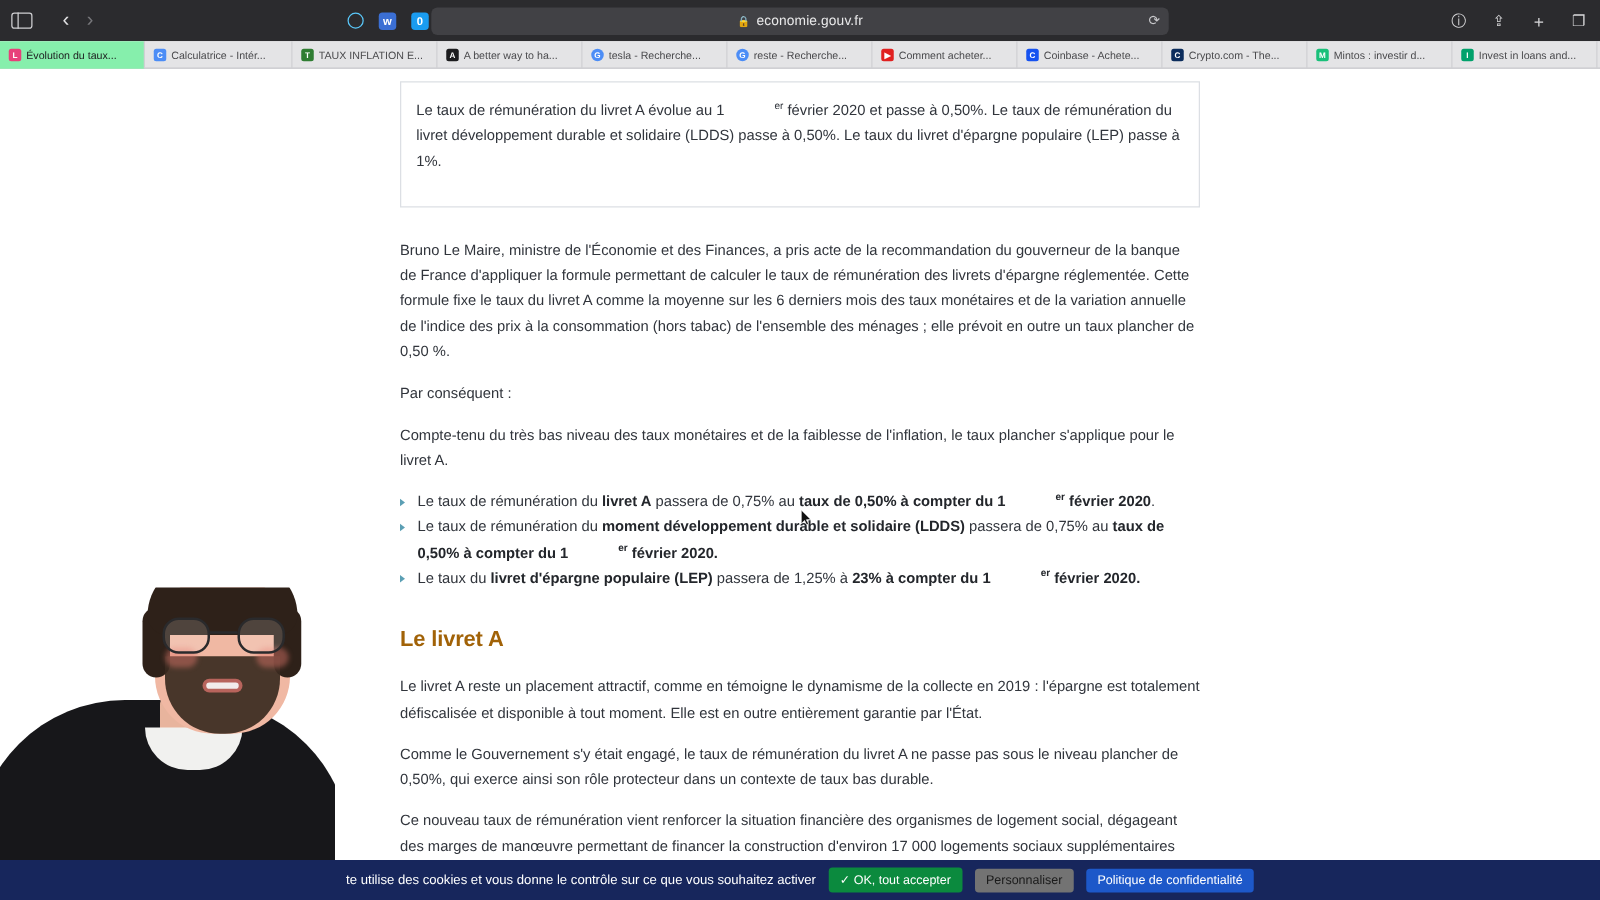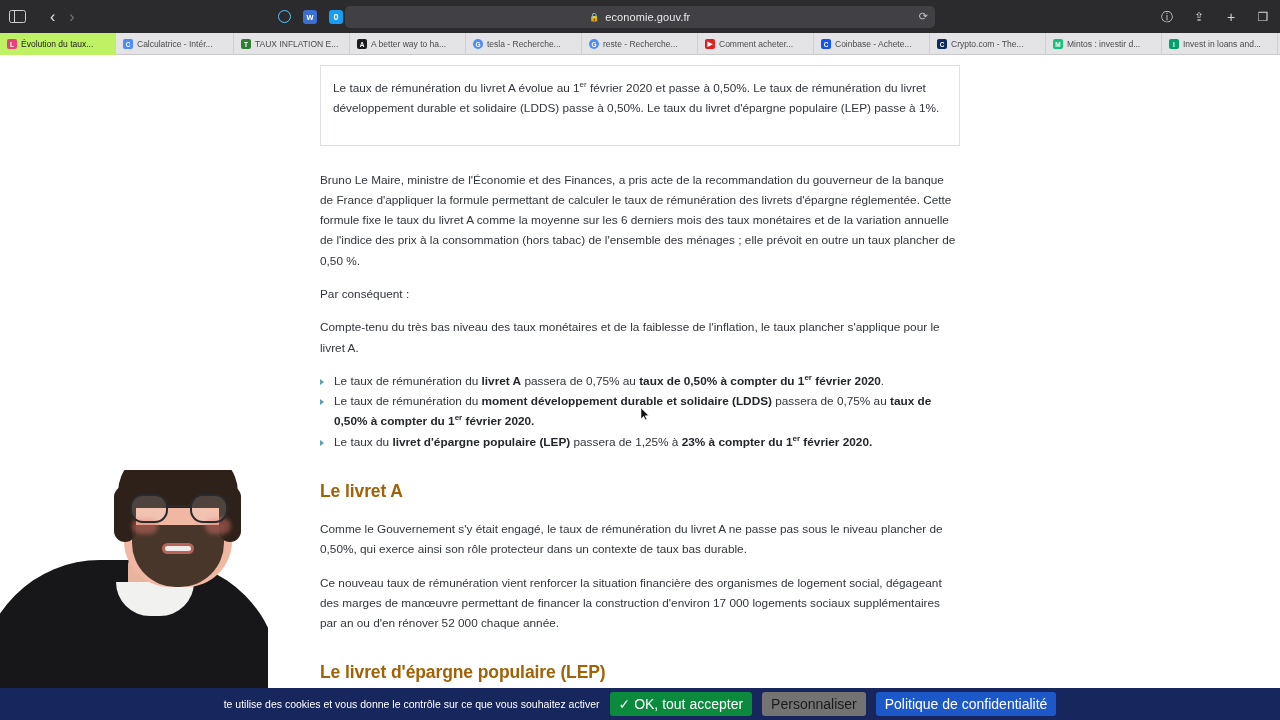--- a/index.html
+++ b/index.html
@@ -135,21 +135,21 @@
     align-items: center;
     gap: 4px;
     padding: 0 7px;
     font-size: 8.5px;
     color: #4a4a4d;
     border-right: 1px solid #d0d0d3;
     overflow: hidden;
     white-space: nowrap;
   }
   .tab.active {
-    background: #bef264;
+    background: #86efac;
     color: #1c1c1e;
     width: 116px;
   }
   .tab .fav {
     width: 10px; height: 10px;
     border-radius: 2px;
     flex: 0 0 auto;
     display: inline-flex;
     align-items: center;
     justify-content: center;
@@ -200,21 +200,21 @@
     margin-bottom: 0px;
   }
   .bullets li::before {
     content: "";
     position: absolute;
     left: 0; top: 8px;
     border-left: 4.5px solid #5b9fb4;
     border-top: 3.2px solid transparent;
     border-bottom: 3.2px solid transparent;
   }
-  sup { font-size: 0.68em; vertical-align: super; }
+  sup { font-size: 0.68em; vertical-align: super; margin-left: 40px; }
   b { font-weight: 700; color: #23262b; }
 
   .cursor {
     position: absolute;
     left: 641px; top: 352px;
     width: 8px; height: 11px;
   }
   .cursor svg { display: block; }
 
   
@@ -338,21 +338,21 @@
     justify-content: center;
     gap: 10px;
     padding: 0 14px;
   }
   .cookie-text {
     color: #ffffff;
     font-size: 10.5px;
     white-space: nowrap;
   }
   .cookie-btn {
-    font-size: 14px;
+    font-size: 10px;
     padding: 4px 9px;
     border-radius: 3px;
     border: none;
     white-space: nowrap;
     cursor: pointer;
     font-family: "Liberation Sans", sans-serif;
   }
   .cookie-btn.accept { background: #0b8a3e; color: #fff; }
   .cookie-btn.custom { background: #737373; color: #1b1b1b; }
   .cookie-btn.policy { background: #1d58c9; color: #fff; }
@@ -451,20 +451,21 @@
     <p>Par conséquent :</p>
     <p>Compte-tenu du très bas niveau des taux monétaires et de la faiblesse de l'inflation, le taux plancher s'applique pour le livret A.</p>
 
     <ul class="bullets">
       <li><span>Le taux de rémunération du </span><b>livret A</b><span> passera de 0,75% au </span><b>taux de 0,50% à compter du 1</b><b><sup>er</sup></b><b> février 2020</b><span>.</span></li>
       <li><span>Le taux de rémunération du </span><b>moment développement durable et solidaire (LDDS)</b><span> passera de 0,75% au </span><b>taux de 0,50% à compter du 1</b><b><sup>er</sup></b><b> février 2020.</b></li>
       <li><span>Le taux du </span><b>livret d'épargne populaire (LEP)</b><span> passera de 1,25% à </span><b>23% à compter du 1</b><b><sup>er</sup></b><b> février 2020.</b></li>
     </ul>
 
     <h2>Le livret A</h2>
+    <p>Le livret A reste un placement attractif, comme en témoigne le dynamisme de la collecte en 2019 : l'épargne est totalement défiscalisée et disponible à tout moment. Elle est en outre entièrement garantie par l'État.</p>
     <p>Comme le Gouvernement s'y était engagé, le taux de rémunération du livret A ne passe pas sous le niveau plancher de 0,50%, qui exerce ainsi son rôle protecteur dans un contexte de taux bas durable.</p>
     <p>Ce nouveau taux de rémunération vient renforcer la situation financière des organismes de logement social, dégageant des marges de manœuvre permettant de financer la construction d'environ 17 000 logements sociaux supplémentaires par an ou d'en rénover 52 000 chaque année.</p>
 
     <h2>Le livret d'épargne populaire (LEP)</h2>
 
   </div>
 
   <div class="cursor">
     <svg width="8" height="12" viewBox="0 0 8 12">
       <path d="M0 0 L0 11 L2.6 8.3 L4.3 11.8 L5.8 11 L4.1 7.8 L7.6 7.6 Z" fill="#111" stroke="#fff" stroke-width=".5"></path>

